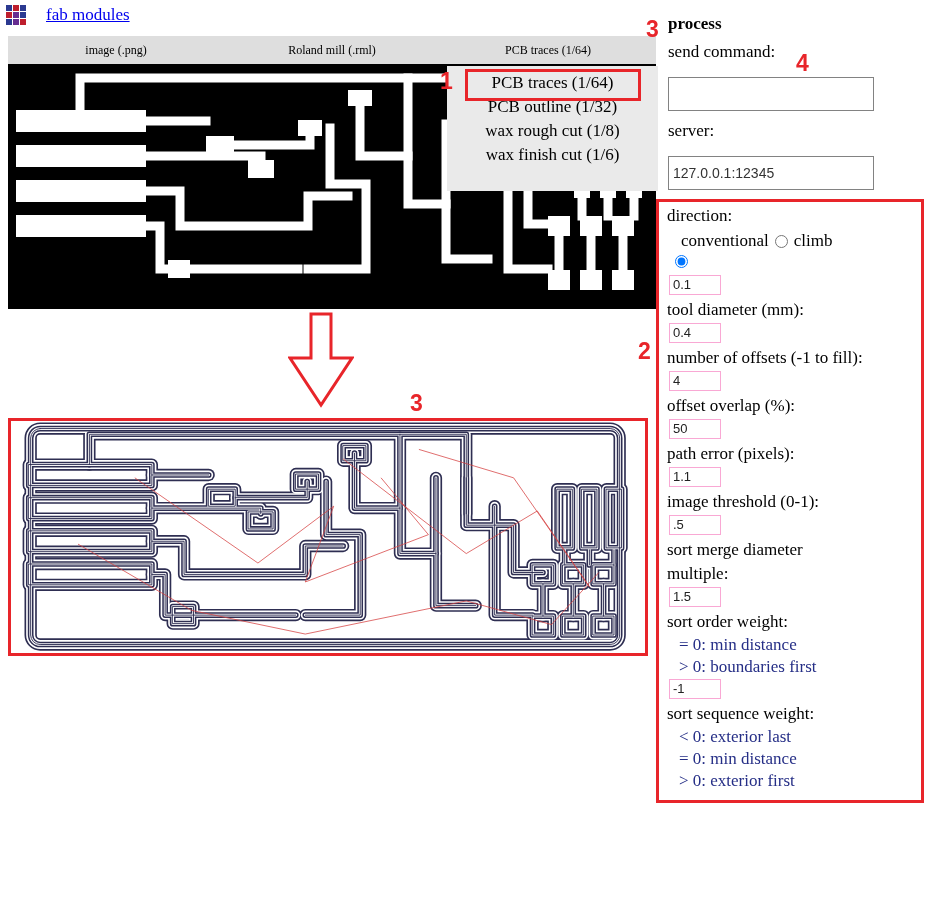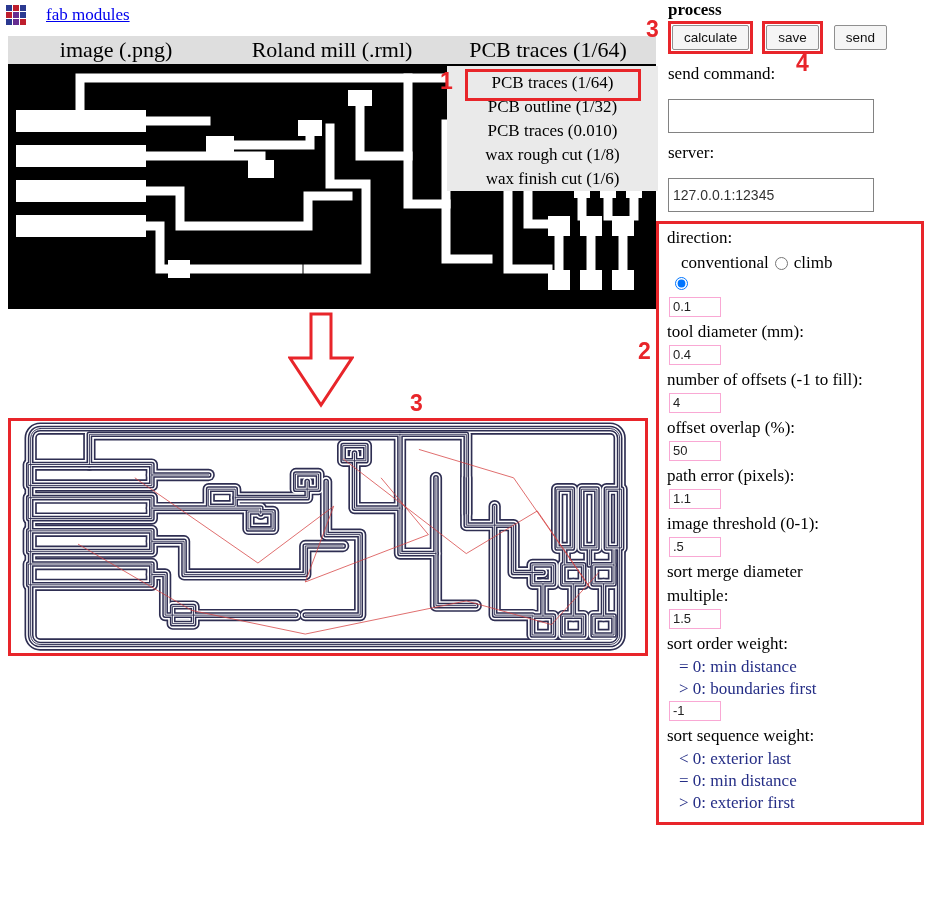--- a/index.html
+++ b/index.html
@@ -13,39 +13,39 @@
   .logo i { display:block; }
   .logo i:nth-child(1){background:#2b3990;} .logo i:nth-child(2){background:#be1e2d;}
   .logo i:nth-child(3){background:#2b3990;} .logo i:nth-child(4){background:#be1e2d;}
   .logo i:nth-child(5){background:#662d91;} .logo i:nth-child(6){background:#2b3990;}
   .logo i:nth-child(7){background:#2b3990;} .logo i:nth-child(8){background:#662d91;}
   .logo i:nth-child(9){background:#be1e2d;}
   .applink { font-size:17px; color:#0000ee; text-decoration:underline; }
 
   
   .colheads { position:absolute; left:8px; top:36px; width:648px; height:28px; background:#dedede;
-              display:flex; align-items:center; font-size:22px; }
+              display:flex; align-items:center; font-size:12px; }
   .colheads span { flex:1; text-align:center; cursor:default; }
 
   
   .pcb { position:absolute; left:8px; top:64px; width:648px; height:245px; }
 
   
   .optlist { position:absolute; left:447px; top:66px; width:211px; height:120px; padding-top:5px;
              background:#eaeaea; }
   .opt { height:24px; line-height:24px; text-align:center; font-size:17px; }
   .hl-opt { position:absolute; left:18px; top:3px; width:170px; height:26px; border:3px solid #e8252a; }
 
   
   .arrow { position:absolute; left:288px; top:312px; }
   .tpbox { position:absolute; left:8px; top:418px; width:634px; height:232px; border:3px solid #e8252a;
            background:#fff; }
 
   
-  .rpanel { position:absolute; left:660px; top:2px; width:262px; padding-left:8px; font-size:17px; }
+  .rpanel { position:absolute; left:660px; top:16px; width:262px; padding-left:8px; font-size:17px; }
   .ptitle { font-weight:bold; line-height:16px; }
   .btnrow { margin-top:3px; display:flex; align-items:center; }
   .redwrap { display:inline-block; border:3px solid #e8252a; padding:1px; margin-right:9px; }
   button { font:13.5px "Liberation Sans", sans-serif; background:#f5f5f5; border:1px solid #8f8f8f;
            padding:4px 11px; border-radius:2px; color:#111; }
   .sendbtn { margin-left:2px; }
   .flabel { line-height:24px; }
   .mt { margin-top:8px; }
   .long { display:block; width:196px; margin-top:13px; font:14px "Liberation Sans", sans-serif;
           padding:8px 4px; border:1px solid #828282; color:#333; }
@@ -133,21 +133,20 @@
         <rect x="540" y="206" width="22" height="20"></rect>
         <rect x="572" y="206" width="22" height="20"></rect>
         <rect x="604" y="206" width="22" height="20"></rect>
       </g>
     </svg>
   </div>
 
   <div class="optlist">
     <div class="opt">PCB traces (1/64)</div>
     <div class="opt">PCB outline (1/32)</div>
-    <div class="opt">PCB traces (0.010)</div>
     <div class="opt">wax rough cut (1/8)</div>
     <div class="opt">wax finish cut (1/6)</div>
     <div class="hl-opt"></div>
   </div>
   <div class="ann" style="left:440px;top:68px">1</div>
 
   <svg class="arrow" viewBox="0 0 66 96" width="66" height="96" xmlns="http://www.w3.org/2000/svg">
     <polygon points="23,2 43,2 43,46 64,46 33,93 2,46 23,46" fill="#fff" stroke="#e8252a" stroke-width="3"></polygon>
   </svg>
   <div class="ann" style="left:410px;top:390px">3</div>
@@ -205,29 +204,20 @@
         <path d="M120 60 L250 150 L330 90 L300 170 L430 120 L380 60"></path>
         <path d="M60 130 L180 200 L300 225 L470 190 L560 215 L610 160"></path>
         <path d="M340 40 L470 140 L545 95 L600 175 L520 60 L420 30"></path>
       </g>
     </svg>
   </div>
 
   <div class="rpanel">
     <div class="ptitle">process</div>
 
-    <div class="btnrow">
-      <span class="redwrap">
-        <button>calculate</button>
-      </span>
-      <span class="redwrap">
-        <button>save</button>
-      </span>
-      <button class="sendbtn">send</button>
-    </div>
 
     <div class="flabel mt">send command:</div>
     <input class="long" type="text" value="" style="">
 
     <div class="flabel mt">server:</div>
     <input class="long" type="text" value="127.0.0.1:12345" style="">
 
     <div class="params">
       <div class="flabel">direction:</div>
       <div class="dirrow1">

